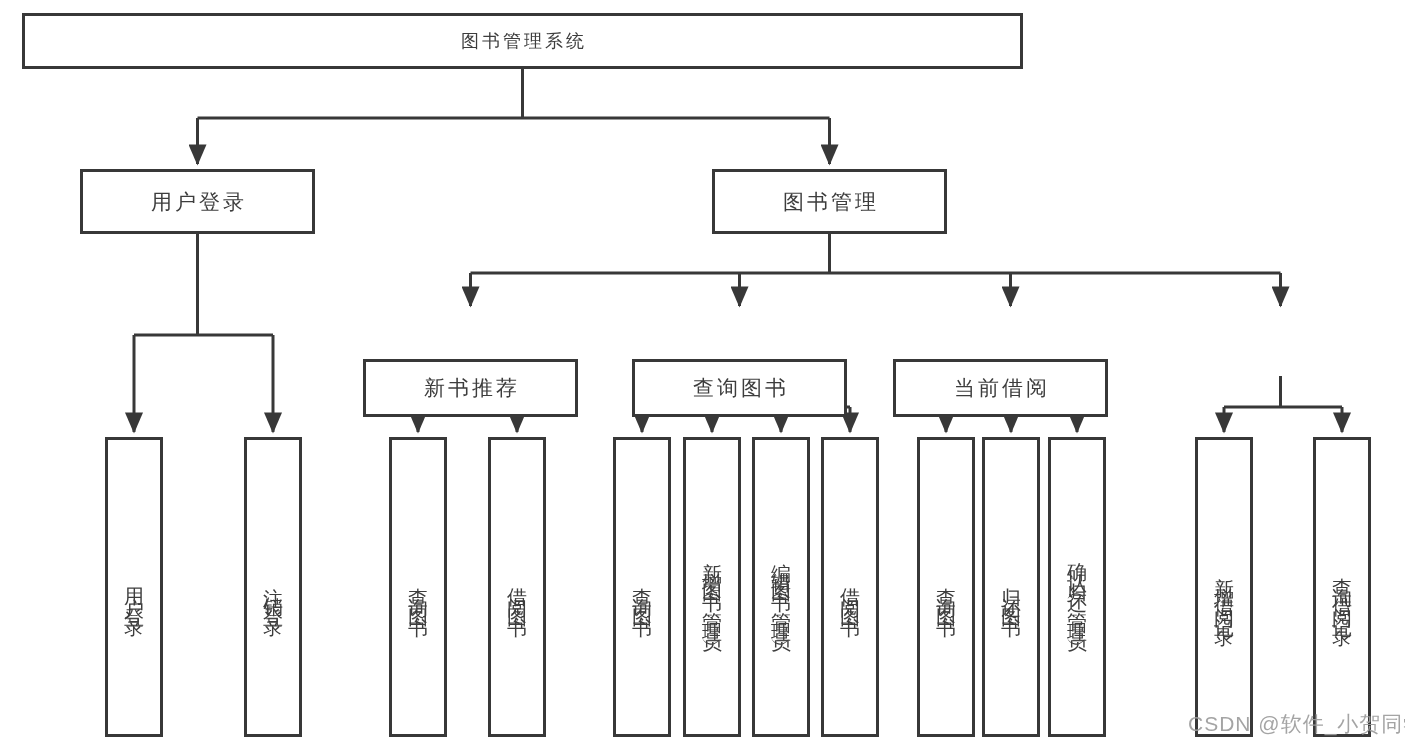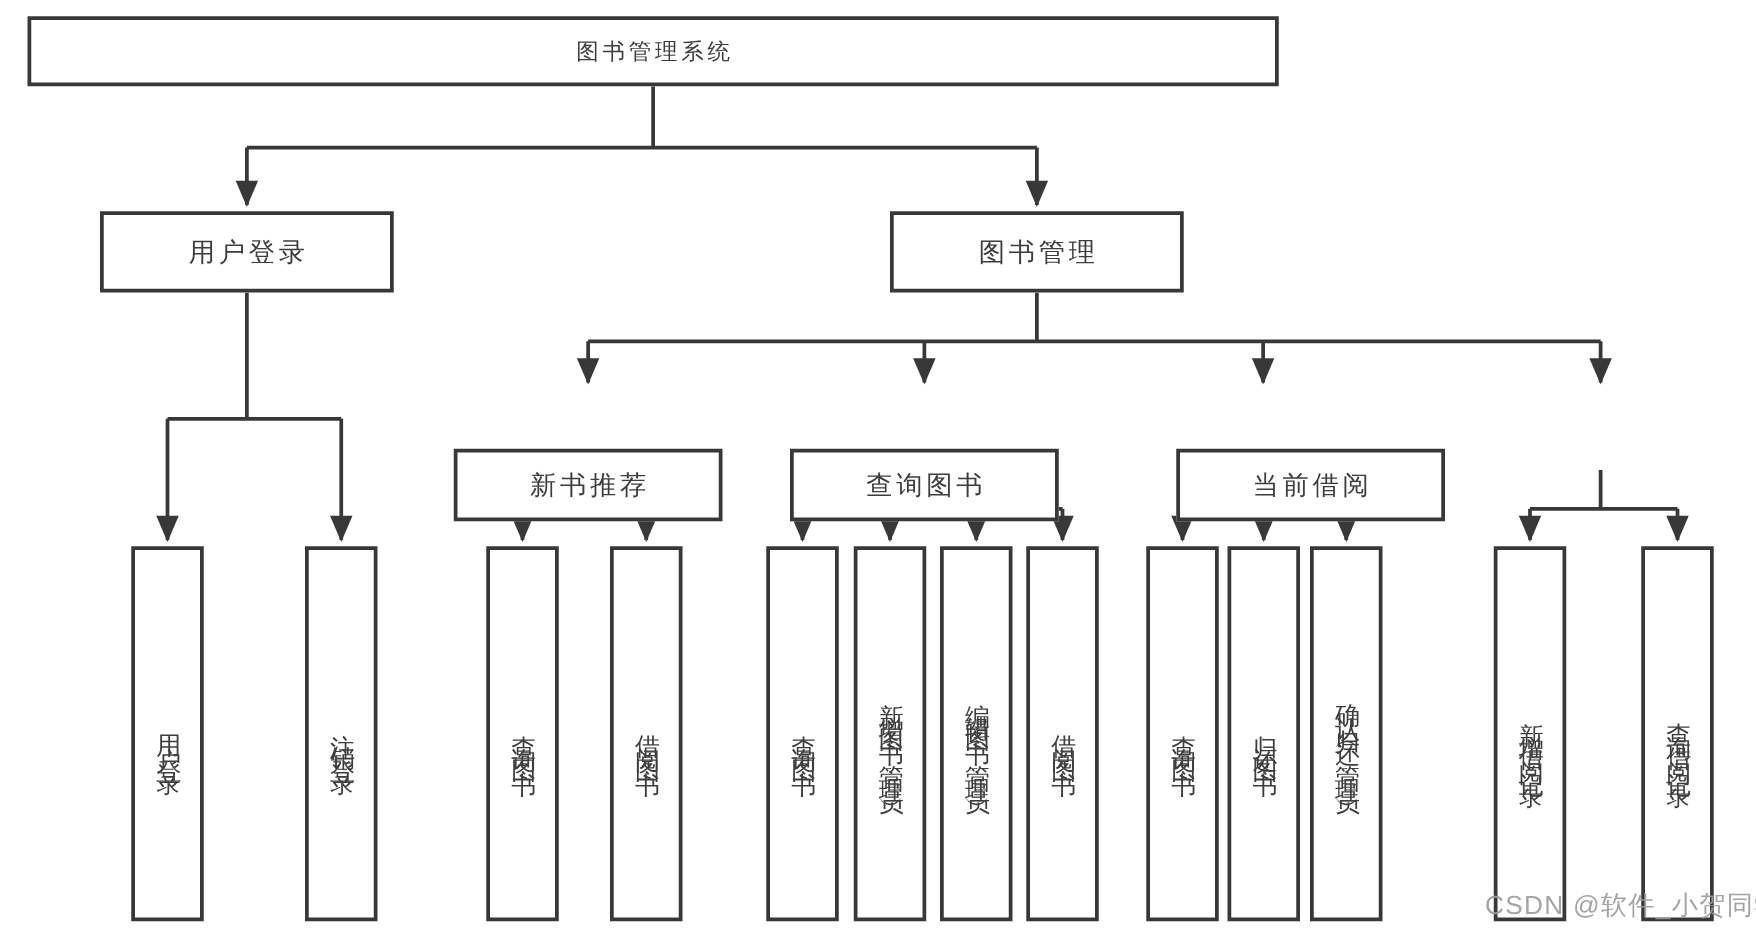--- a/index.html
+++ b/index.html
@@ -159,21 +159,21 @@
   <div class="node l2" style="left:712px">
     <span>图书管理</span>
   </div>
 
   <div class="node l3" style="left:363px">
     <span>新书推荐</span>
   </div>
   <div class="node l3" style="left:632px">
     <span>查询图书</span>
   </div>
-  <div class="node l3" style="left:941px">
+  <div class="node l3" style="left:893px">
     <span>当前借阅</span>
   </div>
 
   <div class="node leaf" style="left:105px">
     <span>用户登录</span>
   </div>
   <div class="node leaf" style="left:244px">
     <span>注销登录</span>
   </div>
   <div class="node leaf" style="left:389px">

